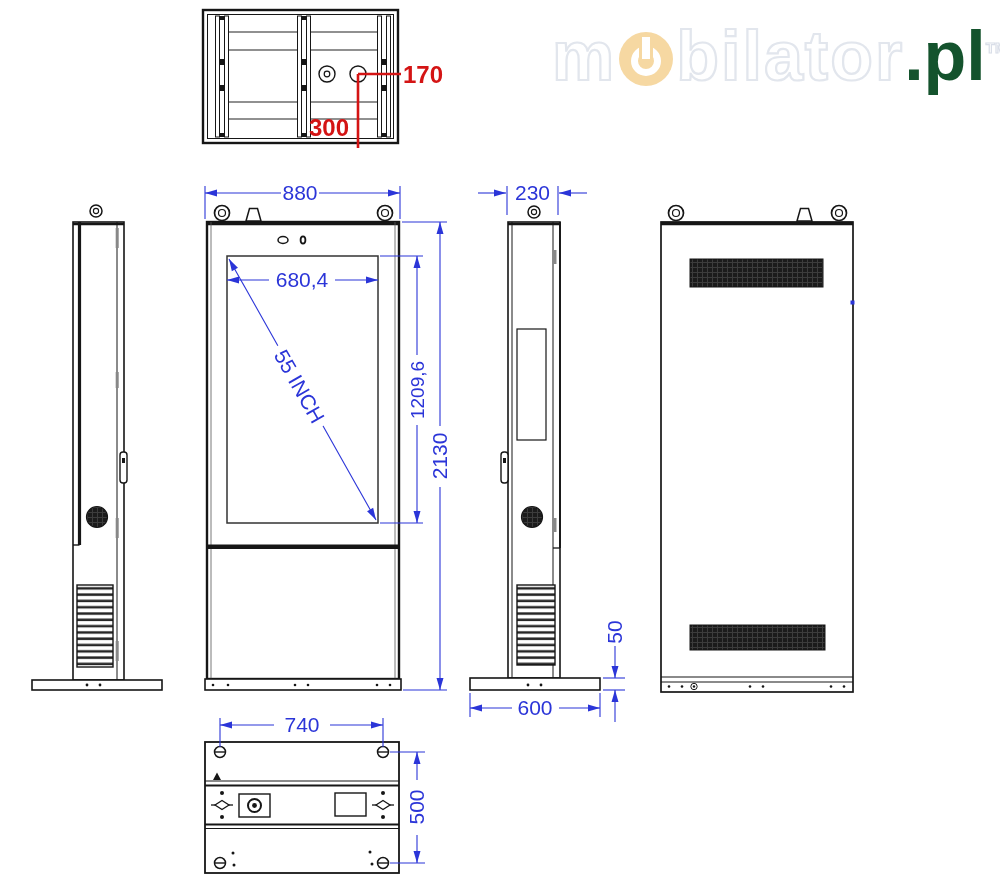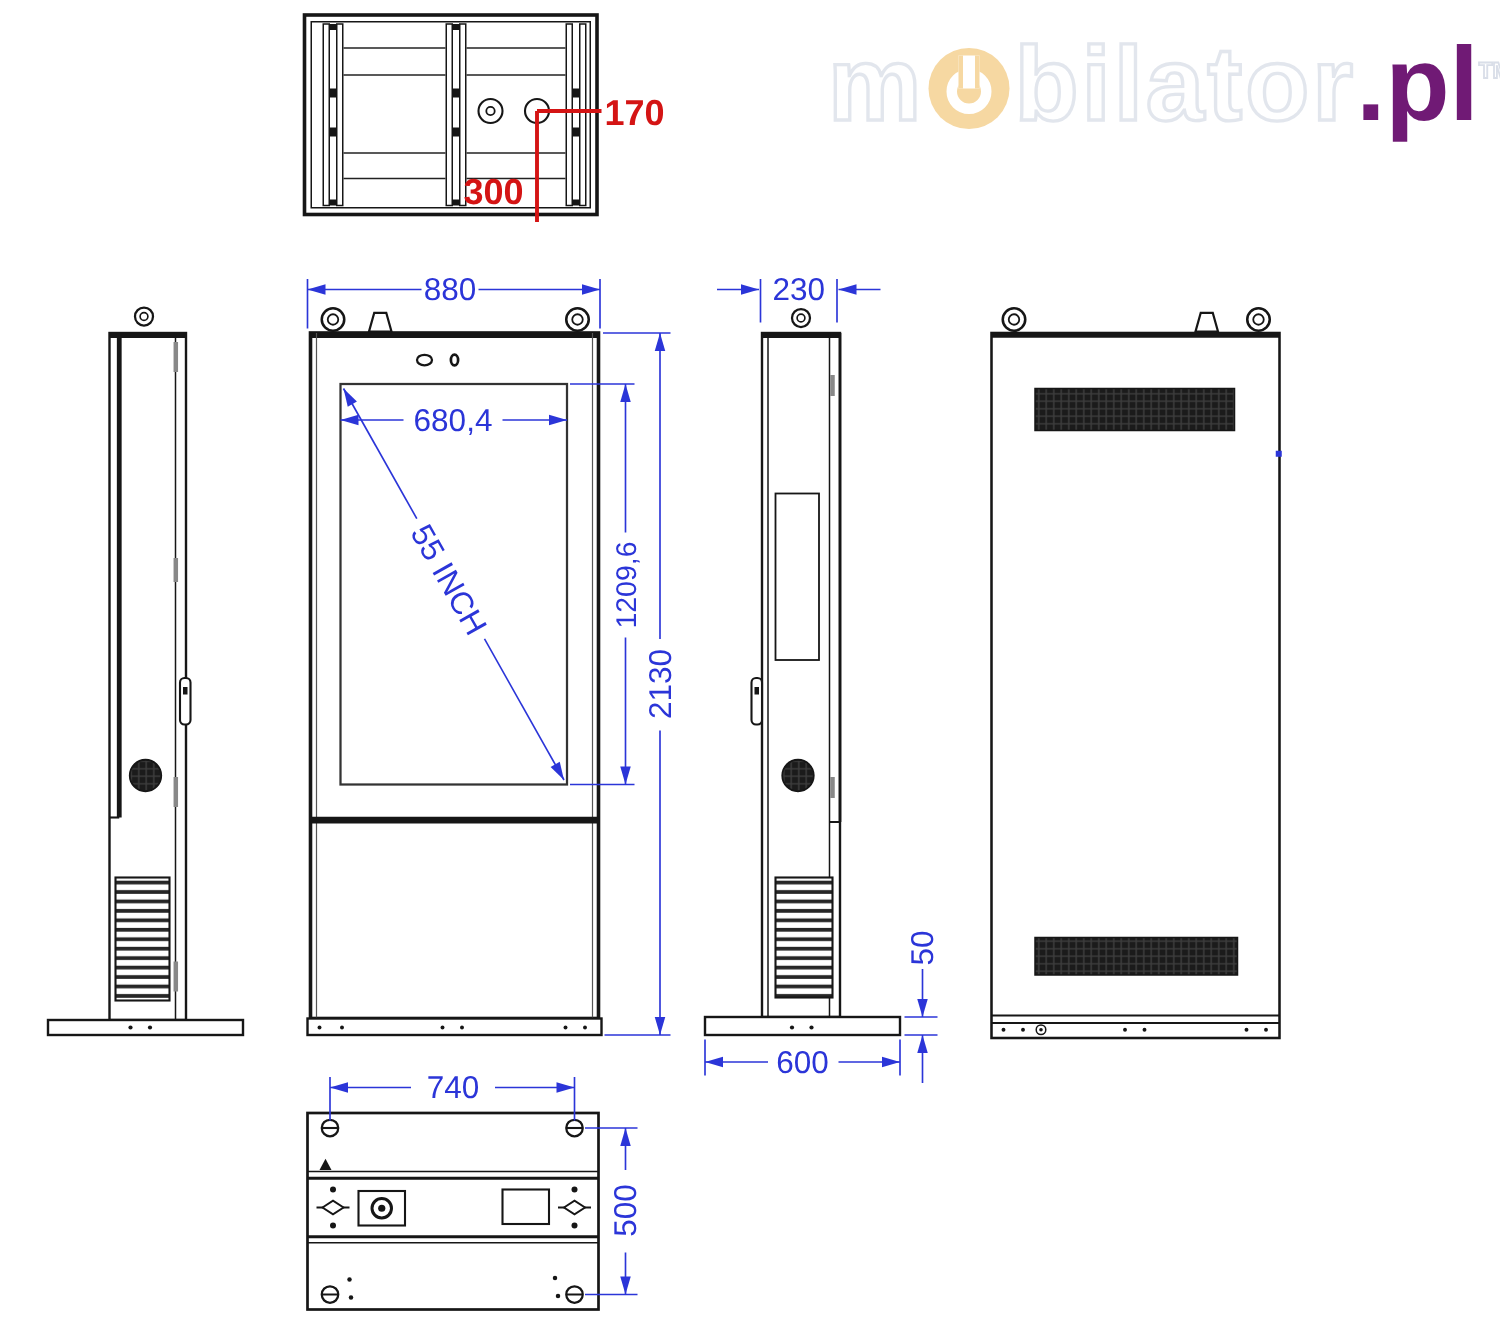--- a/index.html
+++ b/index.html
@@ -2,21 +2,21 @@
 <html><head>
 <meta charset="utf-8">
 <style>
   html,body{margin:0;padding:0;background:#fff;}
   #stage{position:relative;width:1000px;height:879px;background:#fff;overflow:hidden;
          font-family:"Liberation Sans",sans-serif;}
   
   #wm{position:absolute;left:552px;top:6px;z-index:0;white-space:nowrap;
       font-weight:bold;font-size:70px;letter-spacing:2px;line-height:100px;}
   #wm .outl{color:#fff;-webkit-text-stroke:2.2px #e2e6ed;}
-  #wm .org{color:#701a75;letter-spacing:0;}
+  #wm .org{color:#14532d;letter-spacing:0;}
   #wm .tm{display:inline-block;font-size:15px;color:#fff;-webkit-text-stroke:1.2px #d9dee8;
           vertical-align:top;position:relative;top:-8px;letter-spacing:0;}
   .pwr{position:relative;display:inline-block;width:54px;height:54px;border-radius:50%;
        background:#f6d8a2;vertical-align:-6px;margin:0 3px;}
   .pwr::before{content:"";position:absolute;left:12px;top:14px;width:30px;height:30px;
        box-sizing:border-box;border:7px solid #fff;border-radius:50%;}
   .pwr::after{content:"";position:absolute;left:20px;top:5px;width:8px;height:22px;
        background:#fff;border-left:3px solid #f6d8a2;border-right:3px solid #f6d8a2;}
   
   svg{position:absolute;left:0;top:0;z-index:1;}

